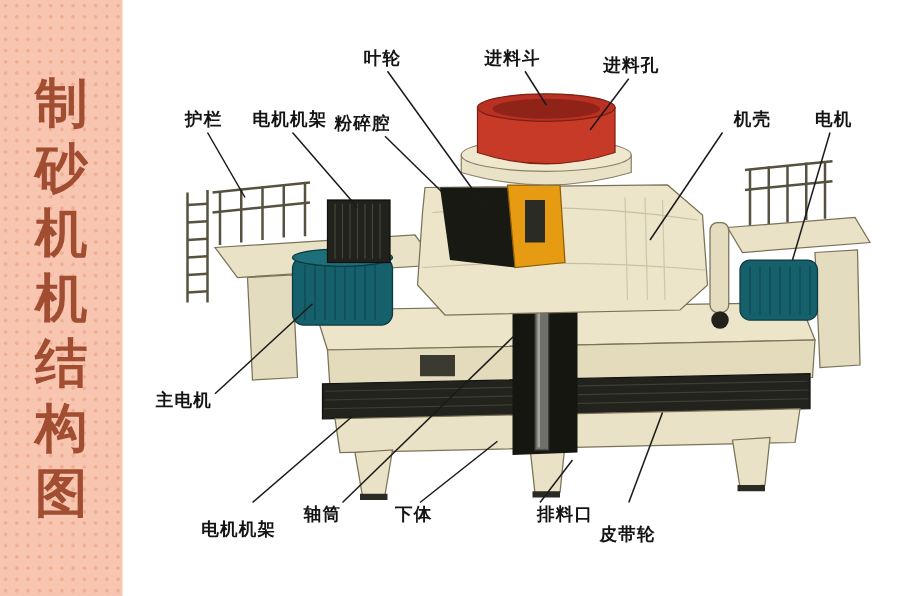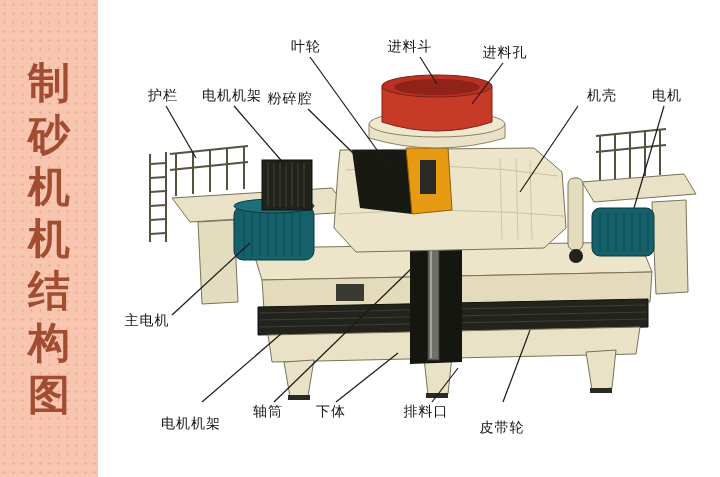--- a/index.html
+++ b/index.html
@@ -14,21 +14,21 @@
     background-image: radial-gradient(#efad92 1.2px, transparent 1.3px);
     background-size: 9px 9px;
     display:flex; flex-direction:column; align-items:center; justify-content:center;
     z-index:2;
   }
   .sidebar .ch {
     font-size:42px; line-height:52px; font-weight:bold; color:#a04d32;
   }
   .lbl {
     position:absolute; transform:translate(-50%,-50%);
-    font-size:14px; font-weight:normal; color:#141414;
+    font-size:14px; font-weight:bold; color:#141414;
     white-space:nowrap; letter-spacing:1px; z-index:3;
   }
 </style>
 </head>
 <body>
 
 <div class="stage">
 
   <svg class="scene" viewBox="0 0 720 477" aria-hidden="true">
 
@@ -181,18 +181,18 @@
   <div class="lbl" style="left:306px;top:47px">叶轮</div>
   <div class="lbl" style="left:410px;top:47px">进料斗</div>
   <div class="lbl" style="left:505px;top:53px">进料孔</div>
   <div class="lbl" style="left:163px;top:96px">护栏</div>
   <div class="lbl" style="left:232px;top:96px">电机机架</div>
   <div class="lbl" style="left:290px;top:99px">粉碎腔</div>
   <div class="lbl" style="left:602px;top:96px">机壳</div>
   <div class="lbl" style="left:667px;top:96px">电机</div>
   <div class="lbl" style="left:147px;top:321px">主电机</div>
   <div class="lbl" style="left:191px;top:424px">电机机架</div>
-  <div class="lbl" style="left:268px;top:412px">轴筒</div>
+  <div class="lbl" style="left:258px;top:412px">轴筒</div>
   <div class="lbl" style="left:331px;top:412px">下体</div>
-  <div class="lbl" style="left:426px;top:412px">排料口</div>
+  <div class="lbl" style="left:452px;top:412px">排料口</div>
   <div class="lbl" style="left:502px;top:428px">皮带轮</div>
 
 </div>
 
 </body></html>

